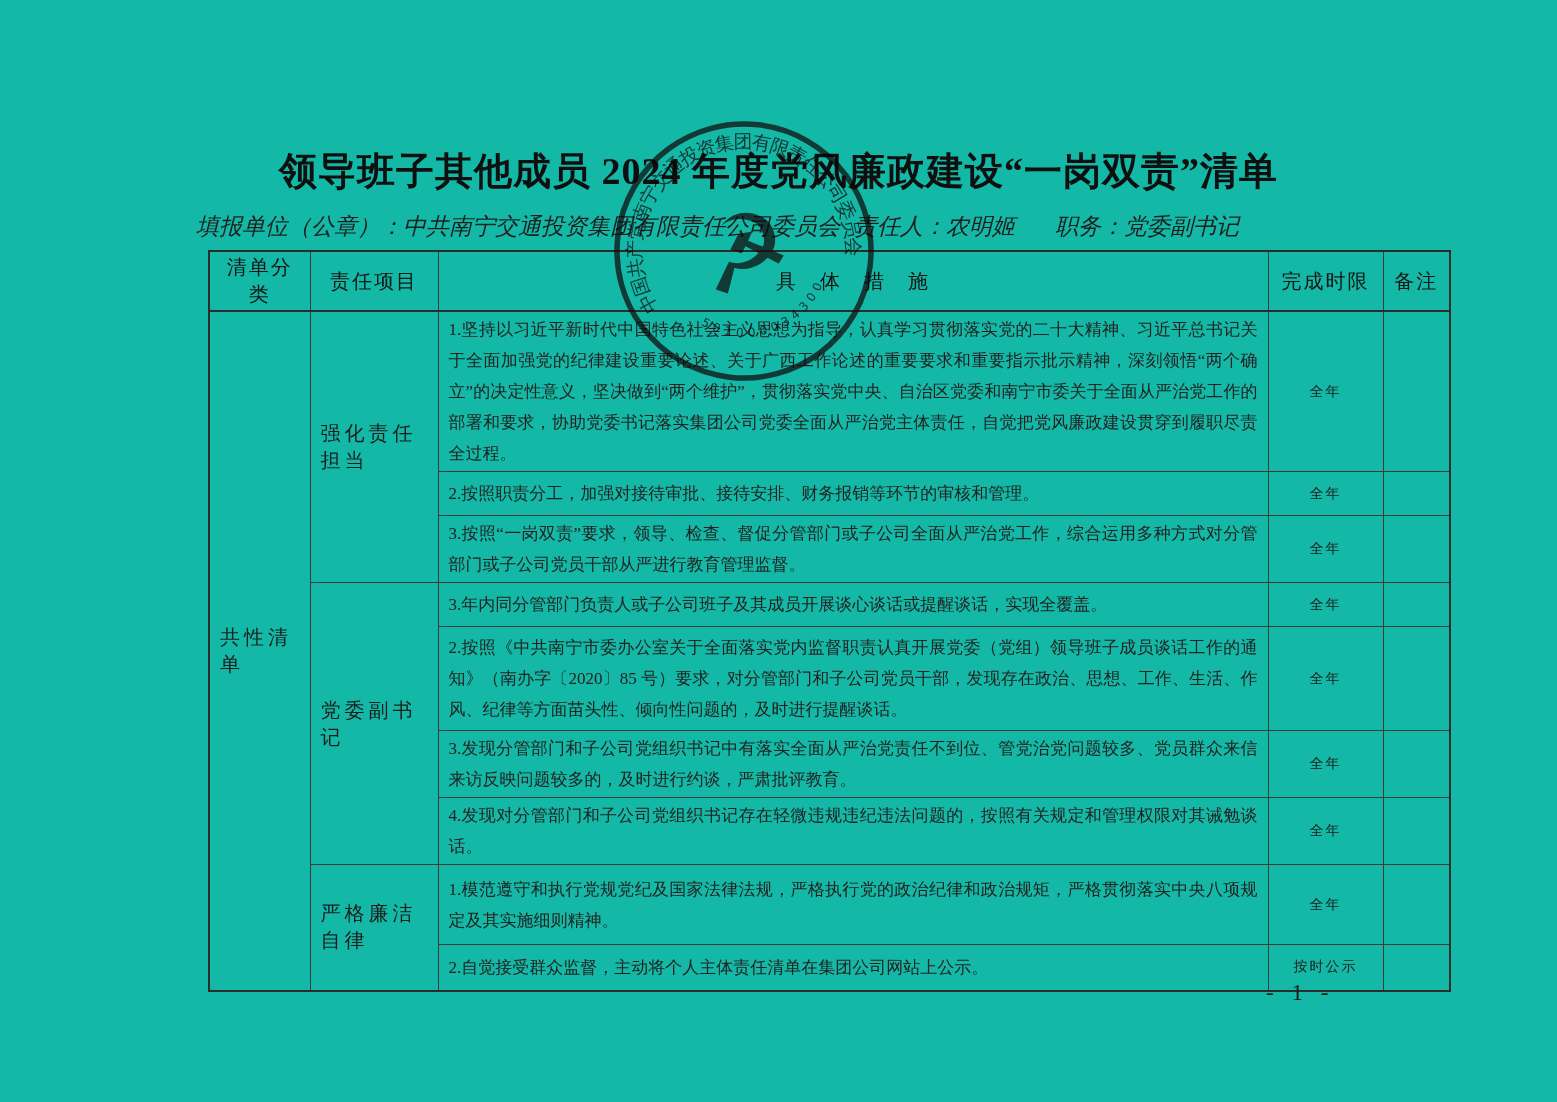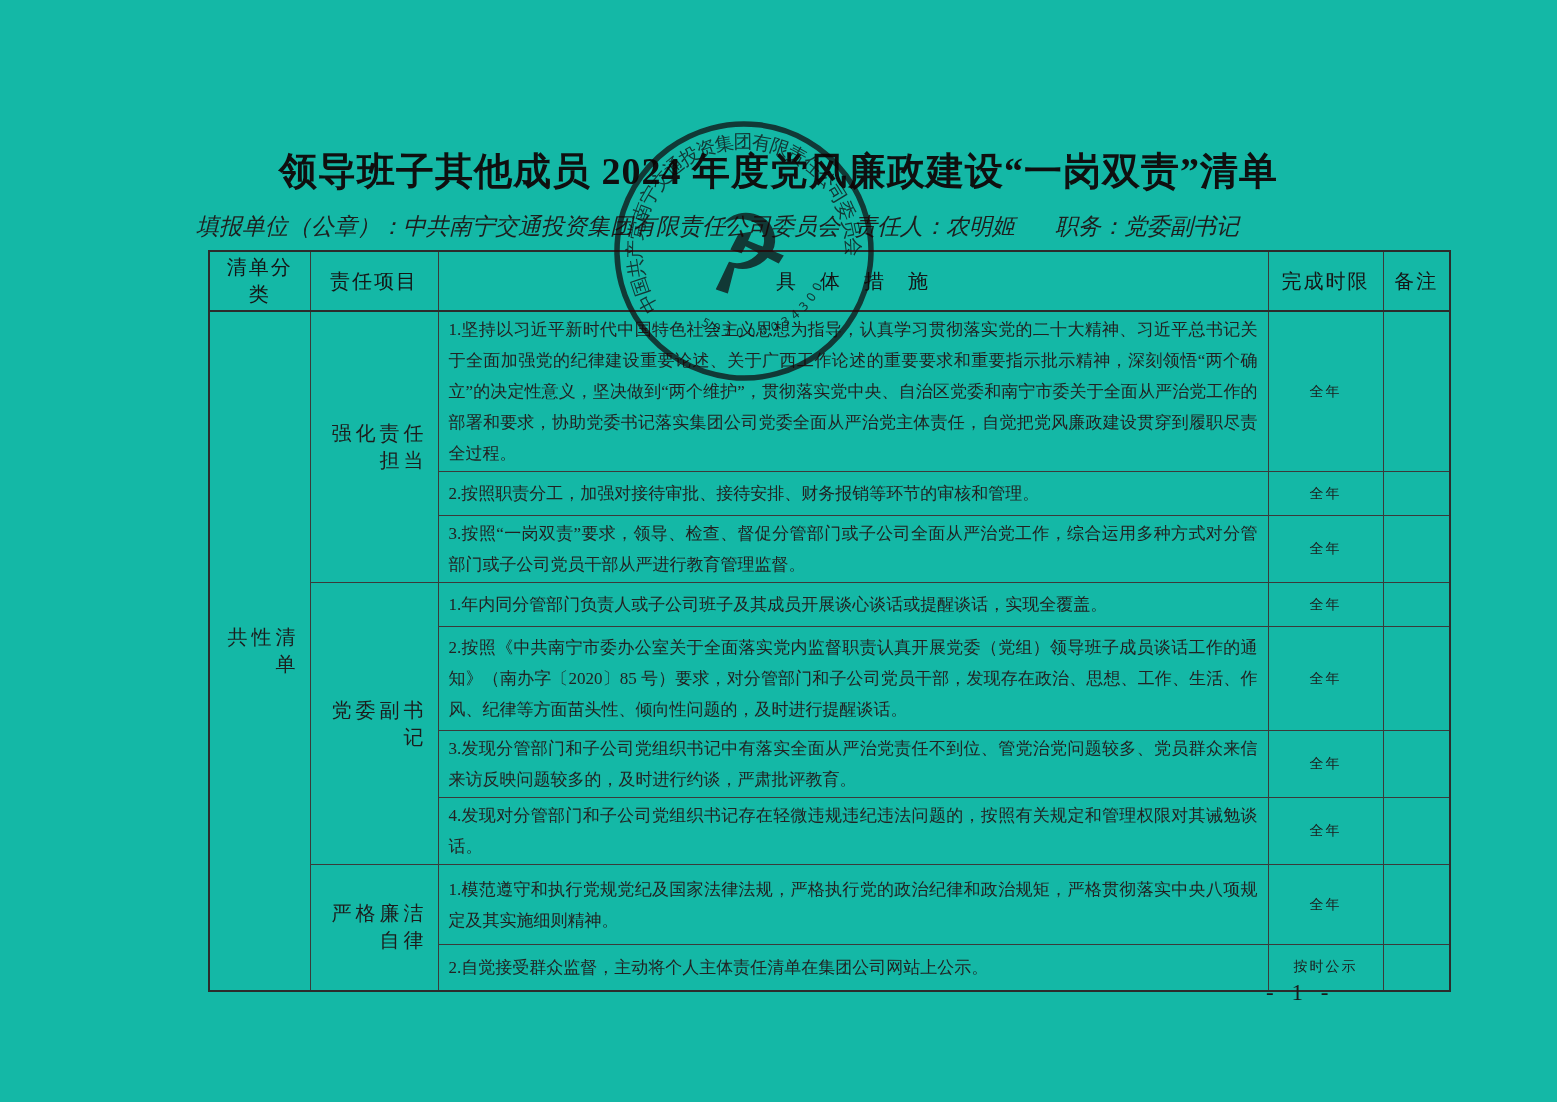--- a/index.html
+++ b/index.html
@@ -37,21 +37,21 @@
     vertical-align:middle;
     overflow:hidden;
     font-weight:normal;
   }
   table.main{border:2px solid #2c2c2c;}
   tr.hdr th{
     font-size:20px;color:#151515;text-align:center;
     letter-spacing:2px;border-bottom:2px solid #2c2c2c;
   }
   td.center{
-    text-align:right;font-size:20px;color:#1c1c1c;letter-spacing:4px;
+    text-align:left;font-size:20px;color:#1c1c1c;letter-spacing:4px;
   }
   td.measure{
     font-size:17px;line-height:31px;text-align:justify;
     text-justify:inter-character;color:#222;
   }
   td.deadline,td.note{text-align:center;font-size:14px;letter-spacing:2px;color:#1c1c1c;}
 
   
   tr.h-hdr{height:38px;}
   tr.h-r1{height:156px;}
@@ -114,21 +114,21 @@
         <td class="note"></td>
       </tr>
       <tr class="h-r3">
         <td class="measure">3.按照“一岗双责”要求，领导、检查、督促分管部门或子公司全面从严治党工作，综合运用多种方式对分管部门或子公司党员干部从严进行教育管理监督。</td>
         <td class="deadline">全年</td>
         <td class="note"></td>
       </tr>
 
       <tr class="h-r4">
         <td class="center" rowspan="4">党委副书记</td>
-        <td class="measure">1.年内同分管部门负责人或子公司班子及其成员开展谈心谈话或提醒谈话，实现全覆盖。</td>
+        <td class="measure">3.年内同分管部门负责人或子公司班子及其成员开展谈心谈话或提醒谈话，实现全覆盖。</td>
         <td class="deadline">全年</td>
         <td class="note"></td>
       </tr>
       <tr class="h-r5">
         <td class="measure">2.按照《中共南宁市委办公室关于全面落实党内监督职责认真开展党委（党组）领导班子成员谈话工作的通知》（南办字〔2020〕85 号）要求，对分管部门和子公司党员干部，发现存在政治、思想、工作、生活、作风、纪律等方面苗头性、倾向性问题的，及时进行提醒谈话。</td>
         <td class="deadline">全年</td>
         <td class="note"></td>
       </tr>
       <tr class="h-r6">
         <td class="measure">3.发现分管部门和子公司党组织书记中有落实全面从严治党责任不到位、管党治党问题较多、党员群众来信来访反映问题较多的，及时进行约谈，严肃批评教育。</td>

